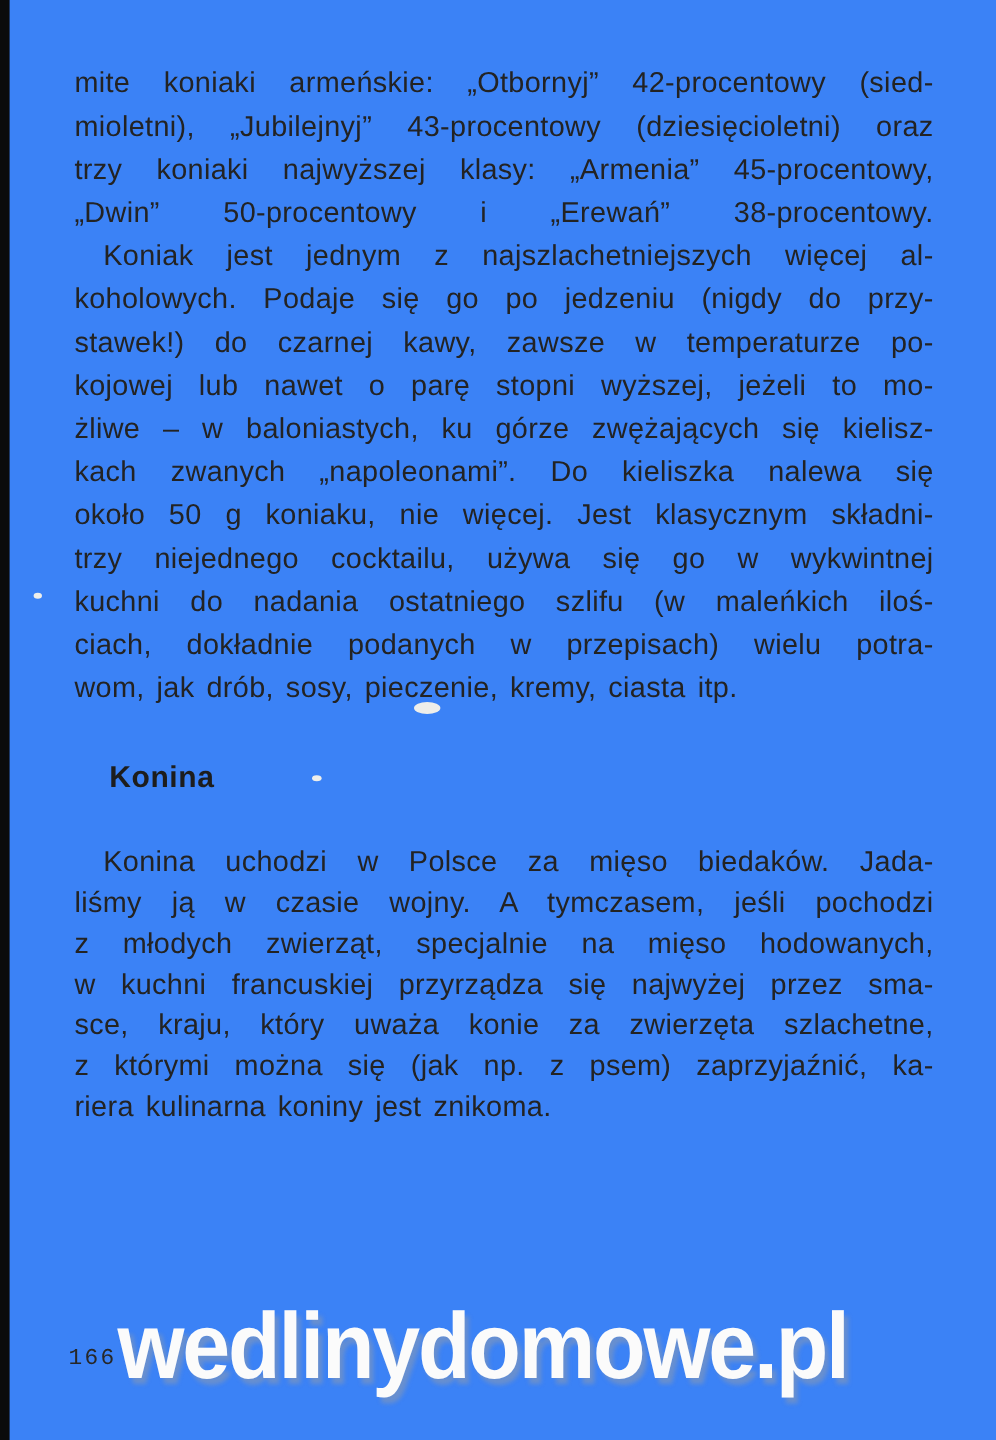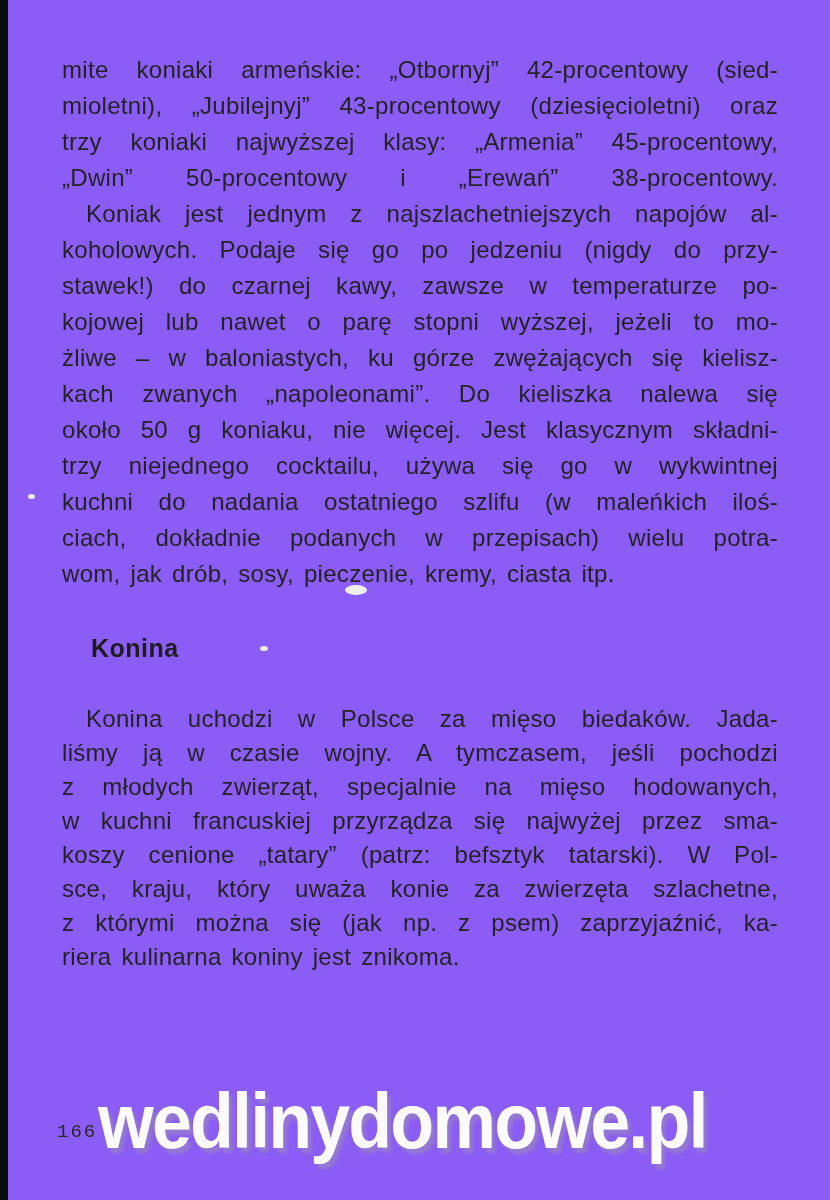--- a/index.html
+++ b/index.html
@@ -10,21 +10,21 @@
     width: 830px;
     height: 1200px;
     position: relative;
     overflow: hidden;
     background: #fcfcfa;
     font-family: "Liberation Sans", sans-serif;
   }
   .page {
     position: absolute;
     inset: 0;
-    background: #8b5cf6;
+    background: #3b82f6;
     padding-left: 33px;
   }
   
   .edge-strip {
     position: absolute;
     left: 0;
     top: 0;
     width: 8px;
     height: 1200px;
     background: #0b0b0b;
@@ -111,41 +111,40 @@
   <div class="speck s3"></div>
 
   <div class="textblock para1">
       <div class="line j">mite koniaki armeńskie: „Otbornyj” 42-procentowy (sied-</div>
       <div class="line j">mioletni), „Jubilejnyj” 43-procentowy (dziesięcioletni) oraz</div>
       <div class="line j">trzy koniaki najwyższej klasy: „Armenia” 45-procentowy,</div>
       <div class="line j">„Dwin” 50-procentowy i „Erewań” 38-procentowy.</div>
     </div>
 
   <div class="textblock para2">
-      <div class="line j ind">Koniak jest jednym z najszlachetniejszych napojów al-</div>
+      <div class="line j ind">Koniak jest jednym z najszlachetniejszych więcej al-</div>
       <div class="line j">koholowych. Podaje się go po jedzeniu (nigdy do przy-</div>
       <div class="line j">stawek!) do czarnej kawy, zawsze w temperaturze po-</div>
       <div class="line j">kojowej lub nawet o parę stopni wyższej, jeżeli to mo-</div>
       <div class="line j">żliwe – w baloniastych, ku górze zwężających się kielisz-</div>
       <div class="line j">kach zwanych „napoleonami”. Do kieliszka nalewa się</div>
       <div class="line j">około 50 g koniaku, nie więcej. Jest klasycznym składni-</div>
       <div class="line j">trzy niejednego cocktailu, używa się go w wykwintnej</div>
       <div class="line j">kuchni do nadania ostatniego szlifu (w maleńkich iloś-</div>
       <div class="line j">ciach, dokładnie podanych w przepisach) wielu potra-</div>
       <div class="line">wom, jak drób, sosy, pieczenie, kremy, ciasta itp.</div>
     </div>
 
   <div class="heading">Konina</div>
 
   <div class="textblock para3">
       <div class="line j ind">Konina uchodzi w Polsce za mięso biedaków. Jada-</div>
       <div class="line j">liśmy ją w czasie wojny. A tymczasem, jeśli pochodzi</div>
       <div class="line j">z młodych zwierząt, specjalnie na mięso hodowanych,</div>
       <div class="line j">w kuchni francuskiej przyrządza się najwyżej przez sma-</div>
-      <div class="line j">koszy cenione „tatary” (patrz: befsztyk tatarski). W Pol-</div>
       <div class="line j">sce, kraju, który uważa konie za zwierzęta szlachetne,</div>
       <div class="line j">z którymi można się (jak np. z psem) zaprzyjaźnić, ka-</div>
       <div class="line">riera kulinarna koniny jest znikoma.</div>
     </div>
 
   <div class="page-number">166</div>
 
   <div class="watermark">wedlinydomowe.pl</div>
 
 </div>

